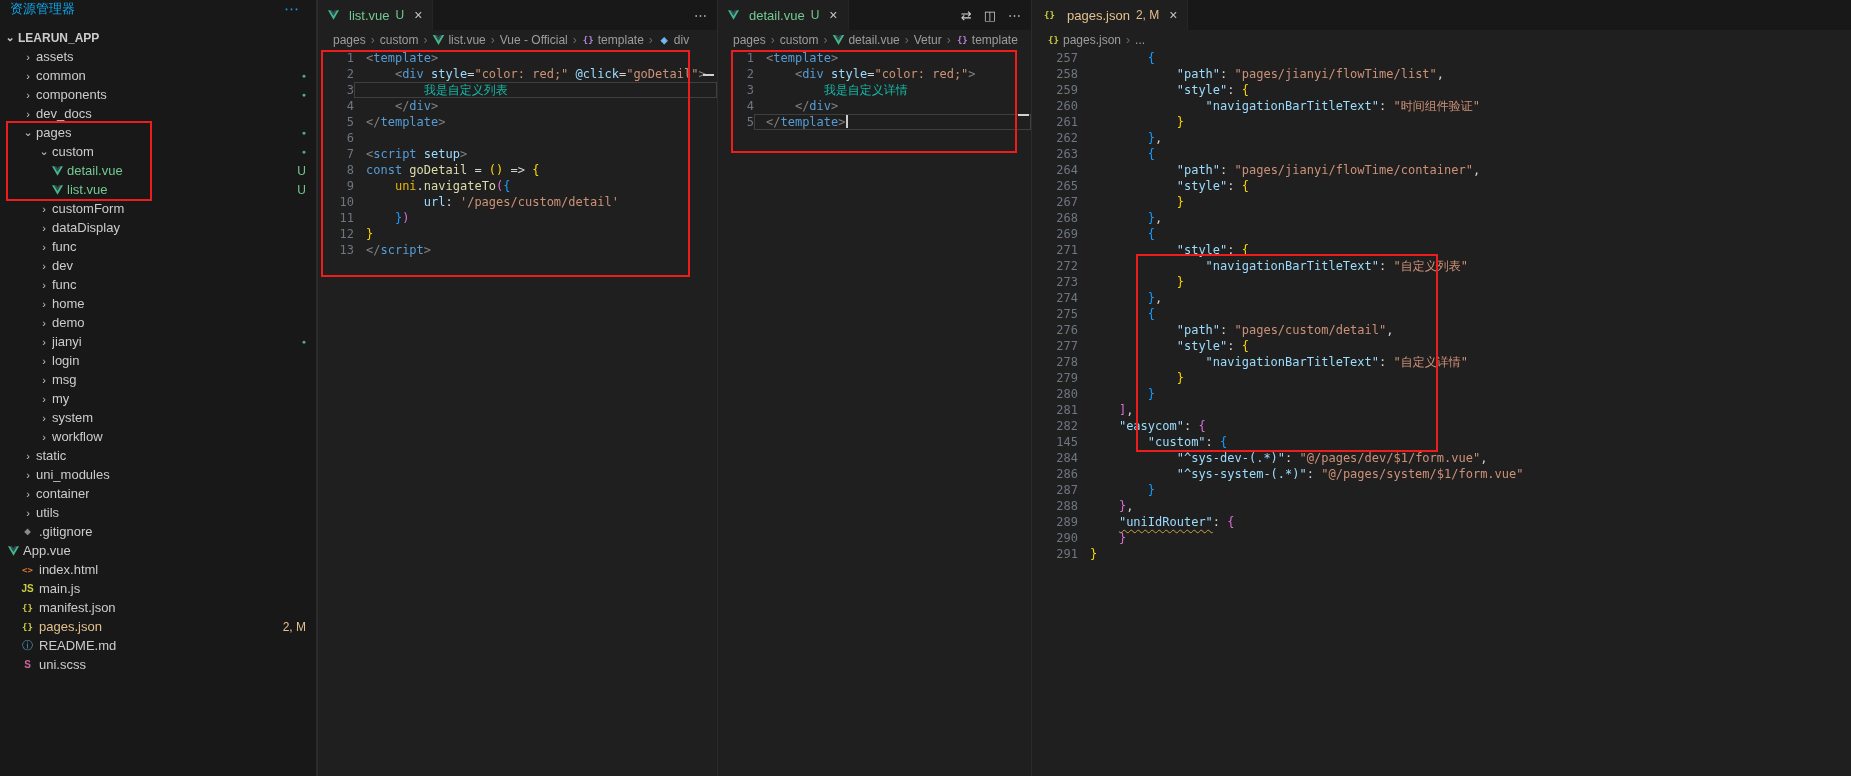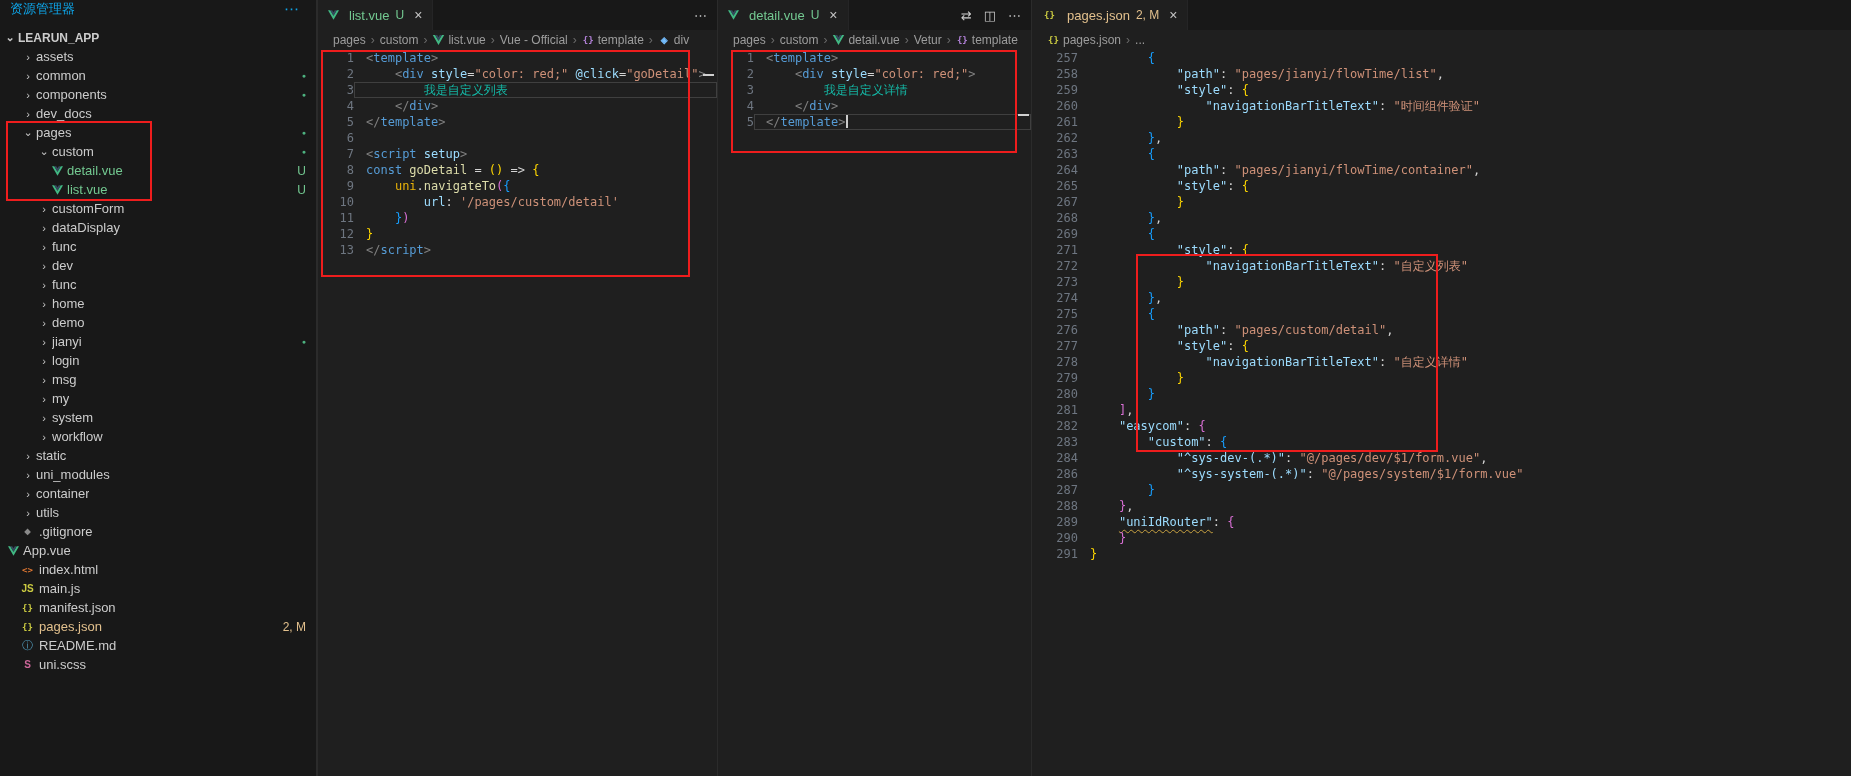--- a/index.html
+++ b/index.html
@@ -536,21 +536,21 @@
           </div>
           <div class="code-line">
             <span class="ln">281</span>
             <span class="lc"><span class="tk-txt">    </span><span class="tk-b2">]</span><span class="tk-op">,</span></span>
           </div>
           <div class="code-line">
             <span class="ln">282</span>
             <span class="lc"><span class="tk-txt">    </span><span class="tk-key">"easycom"</span><span class="tk-op">: </span><span class="tk-b2">{</span></span>
           </div>
           <div class="code-line">
-            <span class="ln">283</span>
+            <span class="ln">145</span>
             <span class="lc"><span class="tk-txt">        </span><span class="tk-key">"custom"</span><span class="tk-op">: </span><span class="tk-b3">{</span></span>
           </div>
           <div class="code-line">
             <span class="ln">284</span>
             <span class="lc"><span class="tk-txt">            </span><span class="tk-key">"^sys-dev-(.*)"</span><span class="tk-op">: </span><span class="tk-str">"@/pages/dev/$1/form.vue"</span><span class="tk-op">,</span></span>
           </div>
           <div class="code-line">
             <span class="ln">286</span>
             <span class="lc"><span class="tk-txt">            </span><span class="tk-key">"^sys-system-(.*)"</span><span class="tk-op">: </span><span class="tk-str">"@/pages/system/$1/form.vue"</span></span>
           </div>

